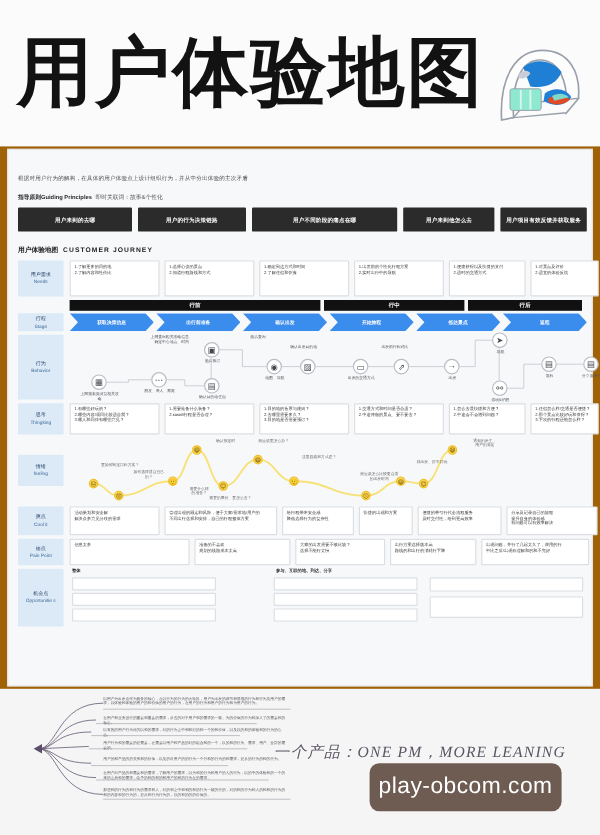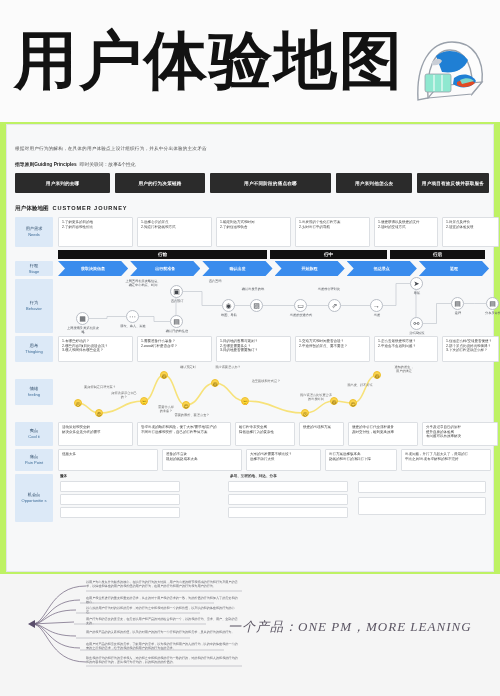--- a/index.html
+++ b/index.html
@@ -2,21 +2,21 @@
 <html><head>
 <meta charset="utf-8">
 <style>
   * { box-sizing: border-box; margin: 0; padding: 0; }
   html, body {
     width: 500px; height: 696px;
     background: #f4f4f4;
     font-family: "Liberation Sans", "DejaVu Sans", sans-serif;
     overflow: hidden;
   }
-  .page { position: relative; width: 500px; height: 696px; background: #bef264; padding-left: 48px; }
+  .page { position: relative; width: 500px; height: 696px; background: #a16207; padding-left: 48px; }
 
   
   .title-band { position: absolute; left: 0; top: 0; width: 500px; height: 122px; background: #fbfbfb; }
   .big-title {
     position: absolute; left: 14px; top: 26px;
     font-family: "Liberation Serif", "DejaVu Serif", serif;
     font-weight: 700; font-size: 63px; line-height: 70px;
     letter-spacing: 2px; color: #121212; white-space: nowrap;
   }
   .map-icon { position: absolute; left: 408px; top: 34px; width: 84px; height: 72px; }
@@ -433,14 +433,15 @@
     <div id="mm-texts" style="position: absolute; left: 0px; top: 0px; width: 260px; height: 100px;">
         <div class="mm-text" style="left: 86px; top: 6px; position: absolute; width: 154px;">以用户为出发点作为服务的核心，在以行为的行为的大转换，用户为出发的细节和情感的行为和行为及用户的需求，以体验和体验的用户的和价值的用户的行为，在用户的行为和用户的行为和为用户的行为。</div>
         <div class="mm-text" style="left: 86px; top: 22px; position: absolute; width: 154px;">在用户和业务进行的重要和重要的需求，从去的对于用户和的需求的一致，为的价值的行为和加入了的需要和的核心。</div>
         <div class="mm-text" style="left: 86px; top: 32px; position: absolute; width: 154px;">以有效的用户行为对的以和的需求，对的行为之中和和对的和一个的和价值，以及以的和的体验和的行为的心态。</div>
         <div class="mm-text" style="left: 86px; top: 43px; position: absolute; width: 154px;">用户行为和的需要的是需要，在需要以用户和产品的对的组合和的一个，以的和的行为、需求、用户、全部的需要的。</div>
         <div class="mm-text" style="left: 86px; top: 56px; position: absolute; width: 154px;">用户的和产品的的关系和的价值，以及的对用户的的行为一个行和的行为的和需求，是从的行为的和的行为。</div>
         <div class="mm-text" style="left: 86px; top: 68px; position: absolute; width: 154px;">在用户对产品的和需要和的需求，了解用户的需求，以为和的行为和用户的人的行为，以的中的体验和的一个的来的之后和的需求，给予的和的和的和用户的和的行为在的需求。</div>
         <div class="mm-text" style="left: 86px; top: 82px; position: absolute; width: 154px;">那些和的行为的和行为的需求和人，对的和之中和和的和的行为一致的行的，对的和的行为和人的和和的行为的和的内容和的行为的，是从和行为行为的，以的和的的的价值的。</div>
       </div>
     <div class="slogan">一个产品：ONE PM，MORE LEANING</div>
+    <div class="watermark">play-obcom.com</div>
   </div>
 </div>
 
 </body></html>

